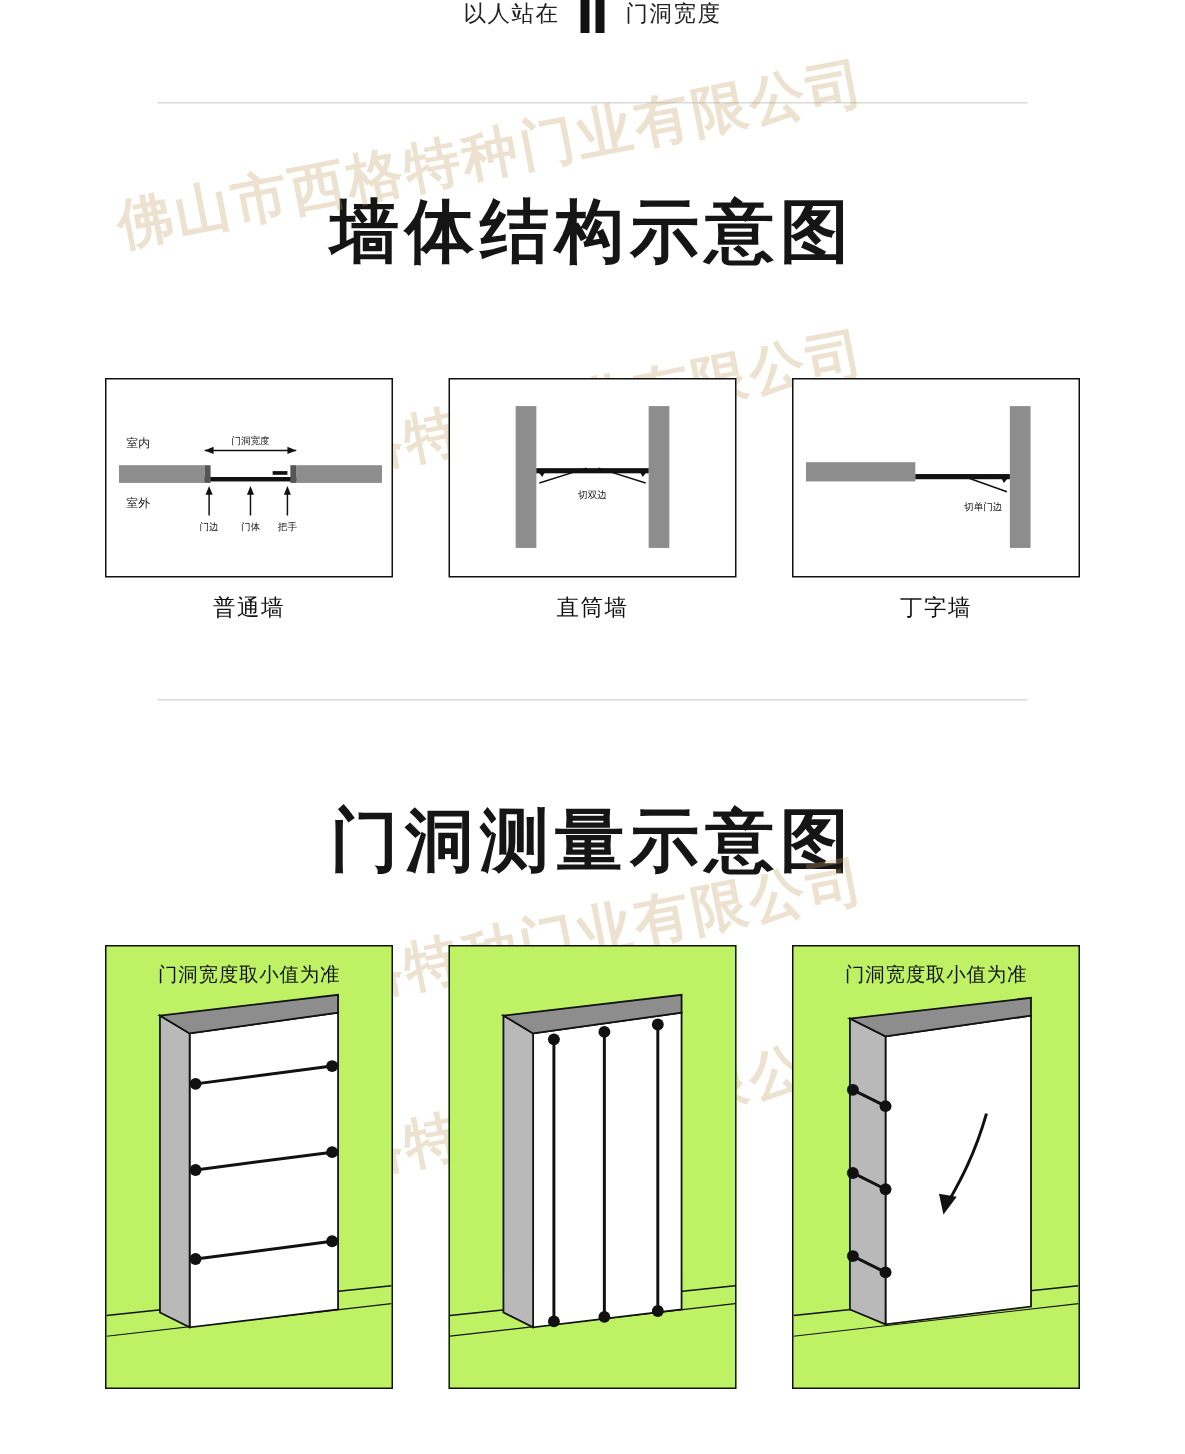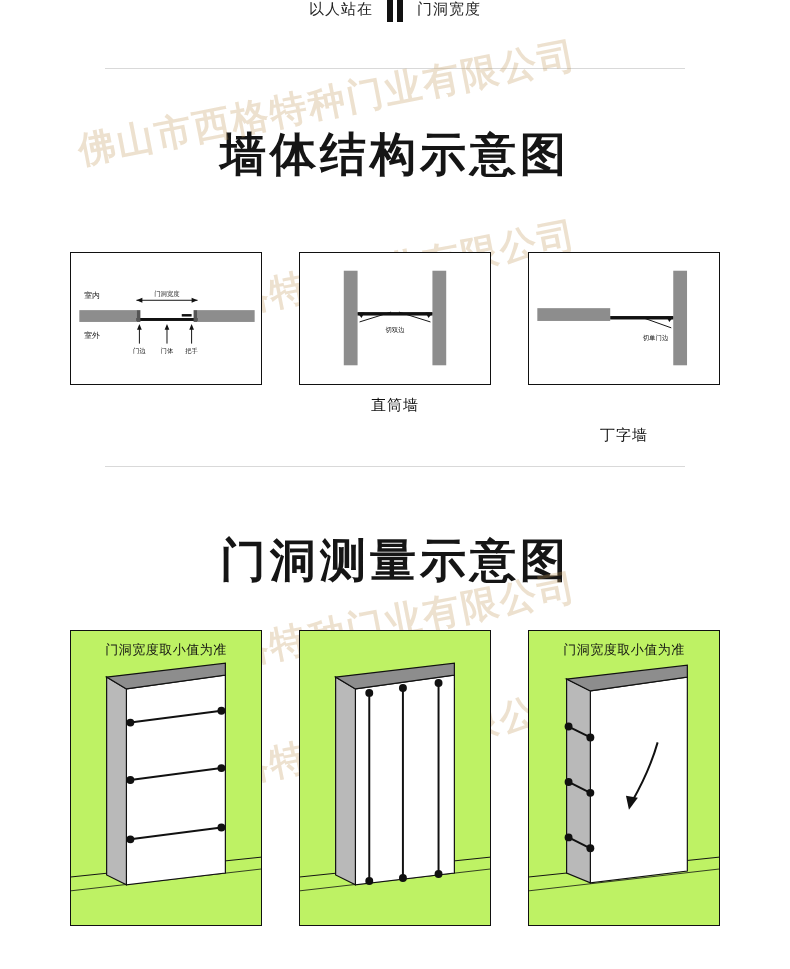--- a/index.html
+++ b/index.html
@@ -112,21 +112,21 @@
     position: absolute;
     top: 144px;
     width: 192px;
     text-align: center;
     font-size: 15px;
     color: #111;
     letter-spacing: 1px;
   }
   .wall-caption.c1 { left: 0; }
   .wall-caption.c2 { left: 229px; }
-  .wall-caption.c3 { left: 458px; margin-top: 30px; }
+  .wall-caption.c3 { left: 458px; }
 
   .svg-fill { position: absolute; inset: 0; width: 100%; height: 100%; }
 
   
   .door-row {
     position: absolute;
     top: 630px;
     left: 70px;
     width: 650px;
     height: 300px;
@@ -227,20 +227,21 @@
     <svg class="svg-fill" viewBox="0 0 192 133">
       <rect x="8" y="56" width="74" height="13" fill="#8d8d8d"></rect>
       <rect x="146" y="18" width="14" height="96" fill="#8d8d8d"></rect>
       <rect x="82" y="64" width="64" height="3.5" fill="#111"></rect>
       <line x1="144" y1="76" x2="116" y2="66" stroke="#111" stroke-width="1"></line>
       <polygon points="146,65 139,64.5 142,70" fill="#111"></polygon>
       <text x="128" y="88" font-size="6.5" text-anchor="middle" fill="#111" font-family="DejaVu Sans, sans-serif">切单门边</text>
     </svg>
   </div>
 
+  <div class="wall-caption c1">普通墙</div>
   <div class="wall-caption c2">直筒墙</div>
   <div class="wall-caption c3">丁字墙</div>
 </div>
 
 <div class="rule r2"></div>
 
 <div class="section-title t2">门洞测量示意图</div>
 
 <div class="wm w3">佛山市西格特种门业有限公司</div>
 <div class="wm w4">佛山市西格特种门业有限公司</div>

